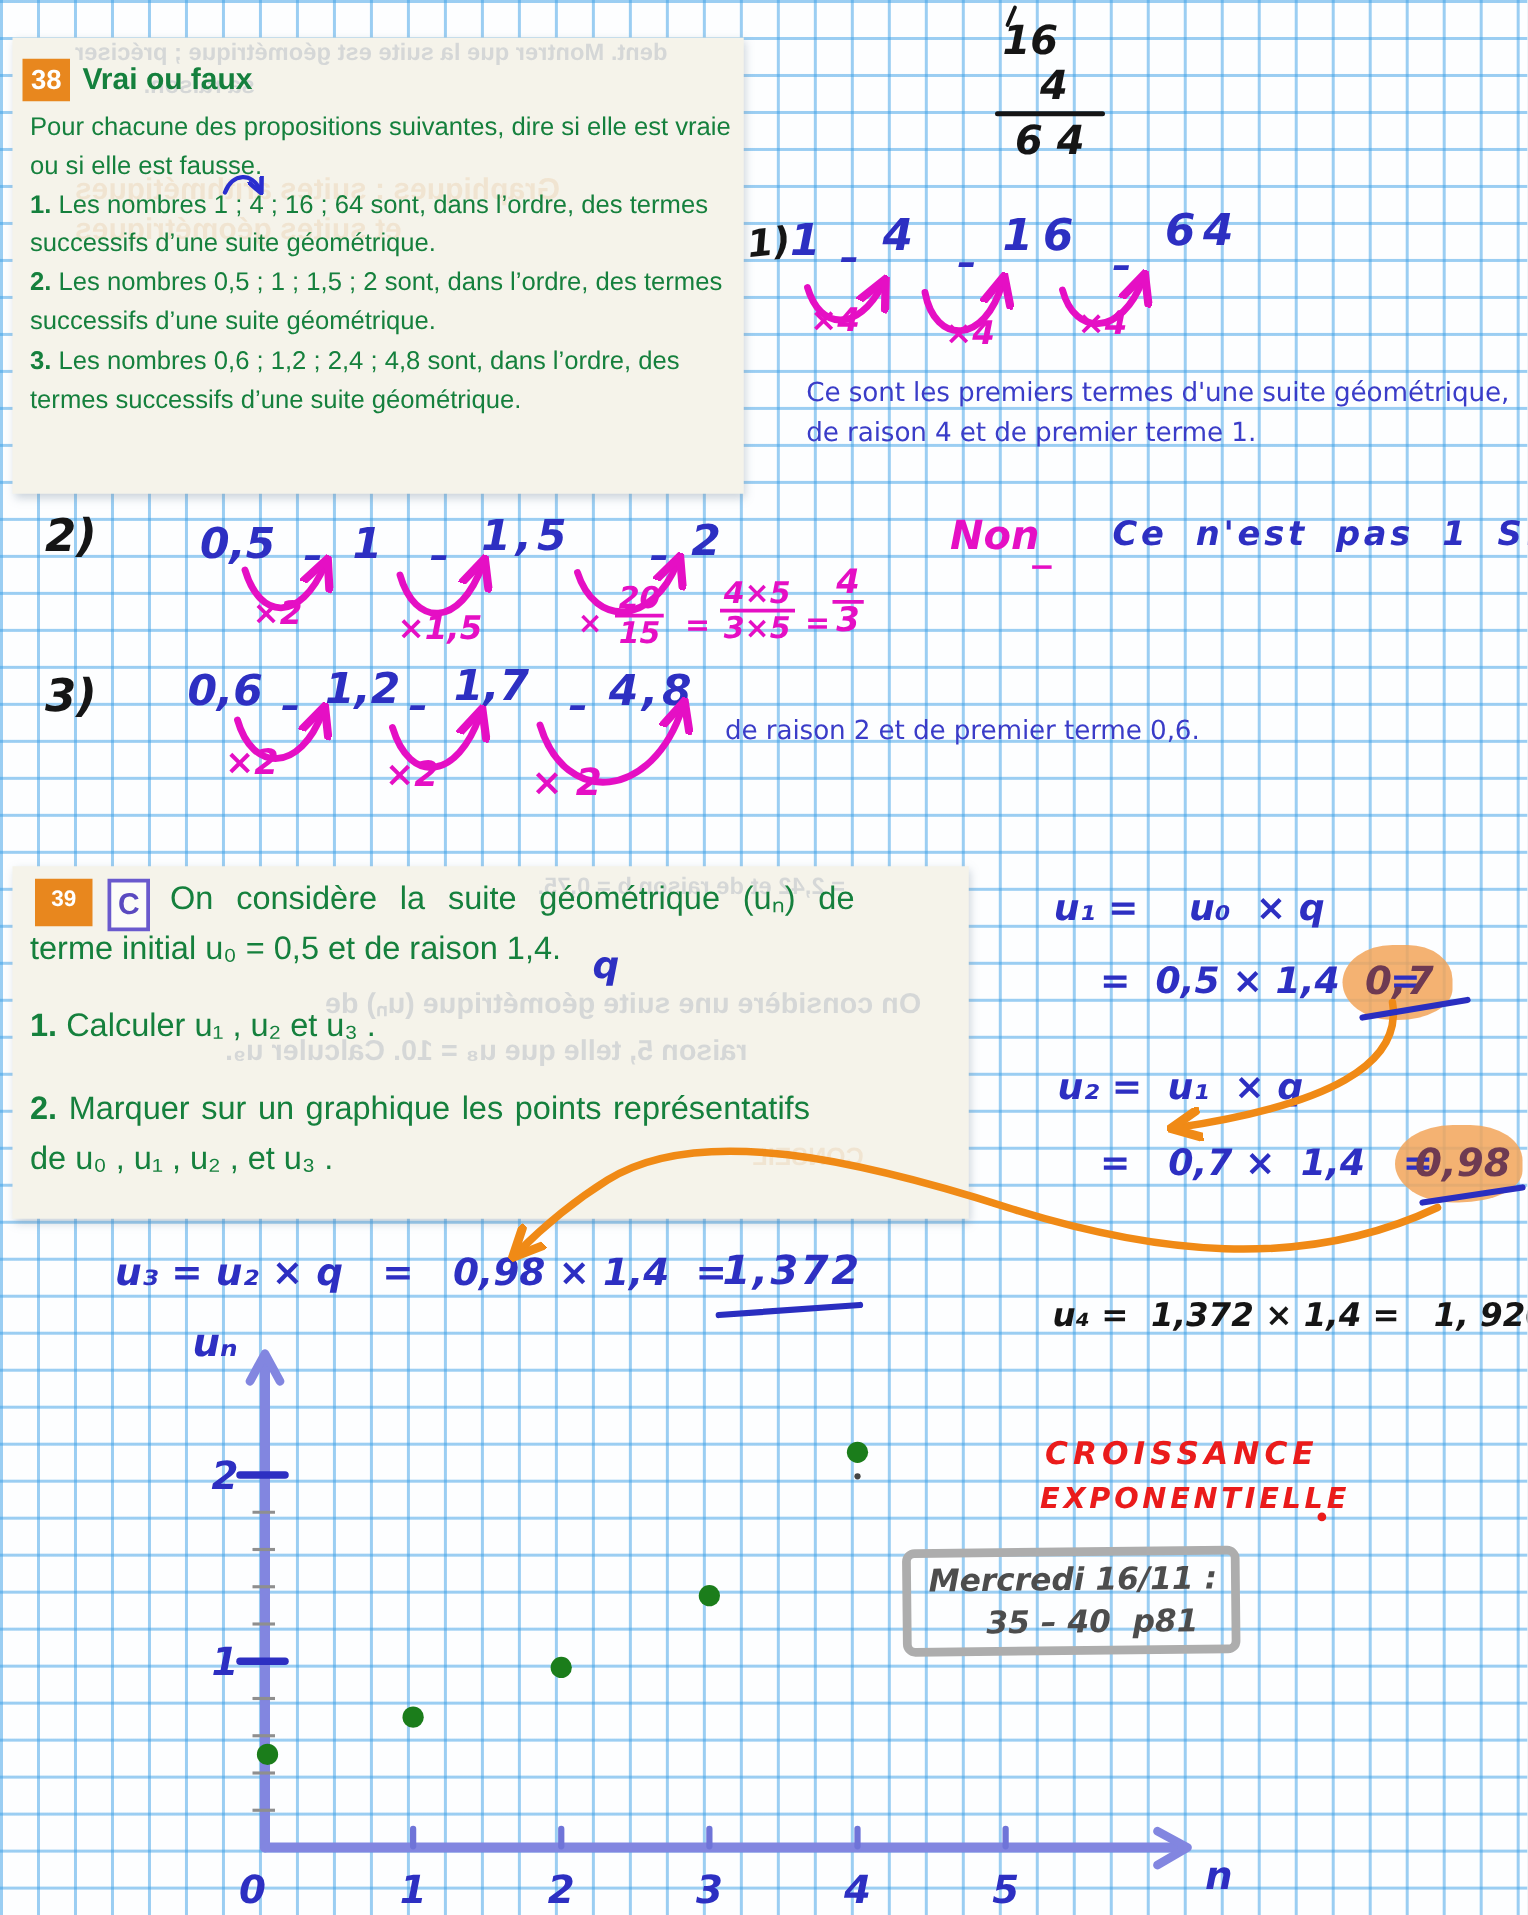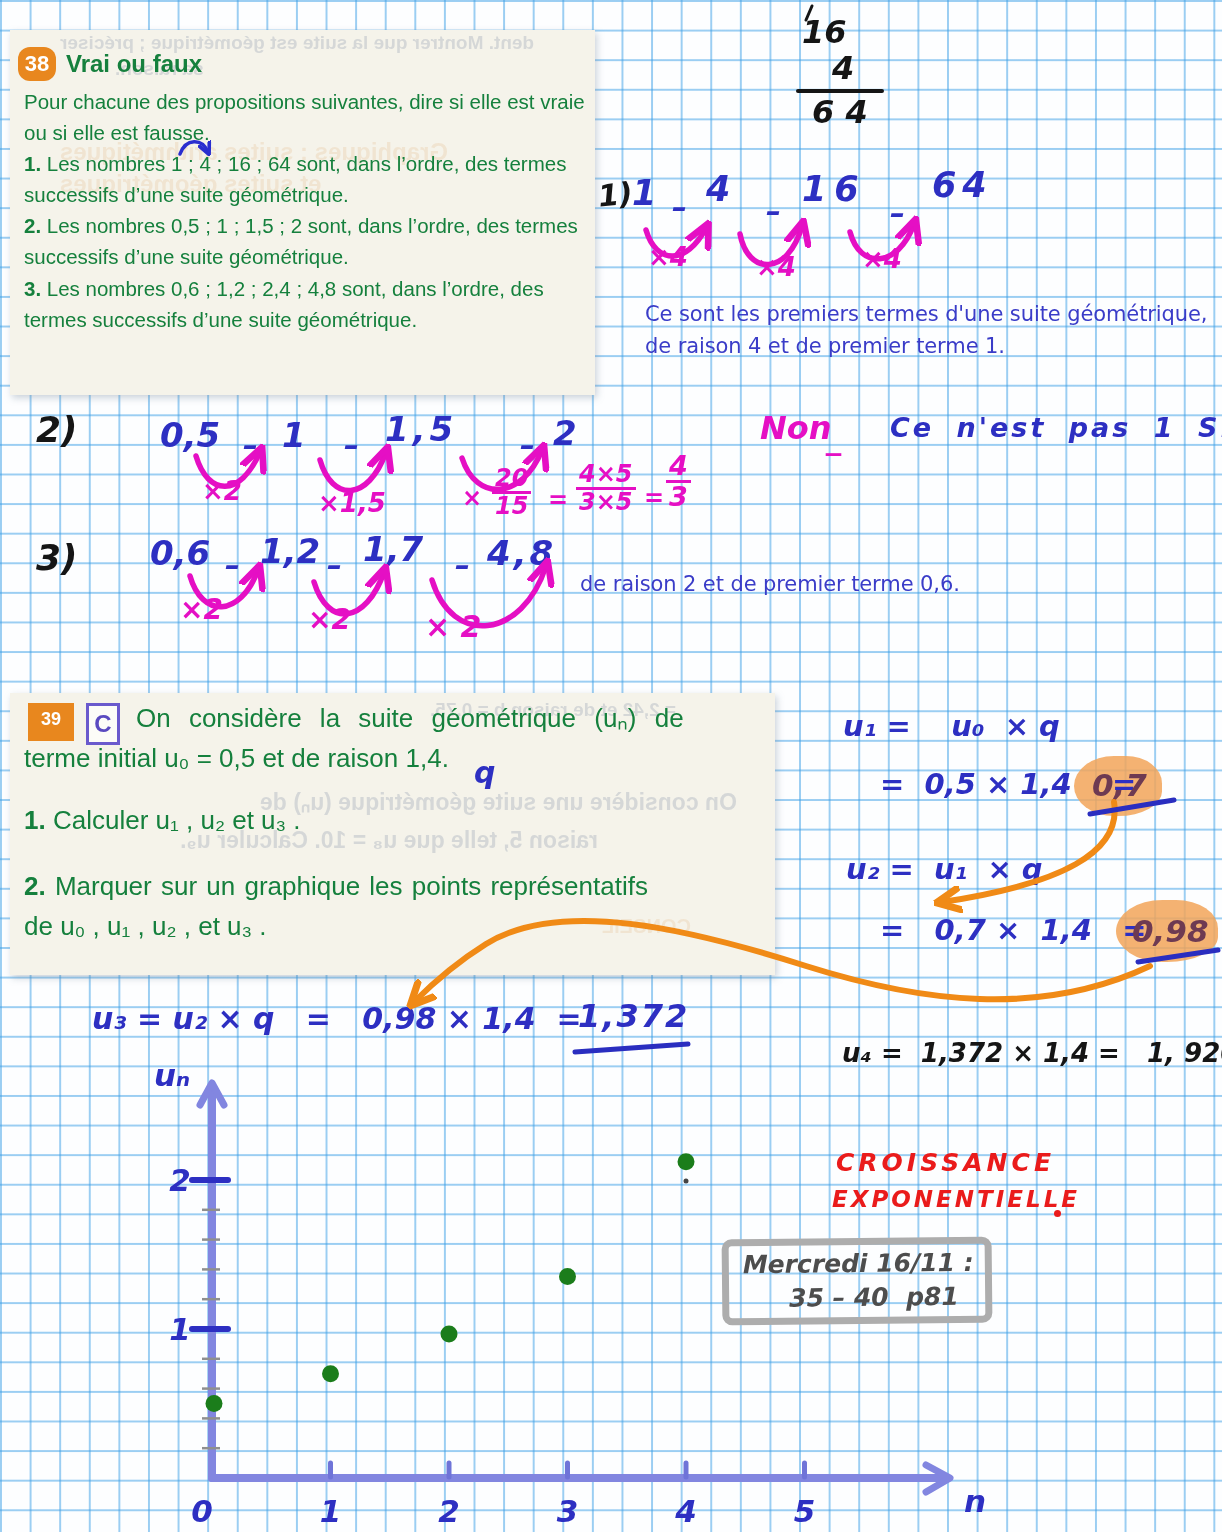--- a/index.html
+++ b/index.html
@@ -45,21 +45,21 @@
 </head>
 <body>
 
 <div id="page">
 
   <div class="paper" style="left:10px;top:30px;width:585px;height:365px;">
     <span class="bleed" style="left:50px;top:2px;font-size:19px;">dent. Montrer que la suite est géométrique ; préciser</span>
     <span class="bleed" style="left:105px;top:28px;font-size:19px;">sa raison.</span>
     <span class="bleed bleedO" style="left:50px;top:108px;font-size:24px;">Graphiques : suites arithmétiques</span>
     <span class="bleed bleedO" style="left:50px;top:140px;font-size:24px;">et suites géométriques</span>
-    <span class="badge" style="left:8px;top:17px;width:38px;height:30px;font-size:22px;padding-top:4px;border-radius:12px;">38</span>
+    <span class="badge" style="left:8px;top:17px;width:38px;height:30px;font-size:22px;padding-top:4px;">38</span>
     <b class="print" style="left:56px;top:20px;font-size:24px;">Vrai ou faux</b>
     <p class="print" style="left:14px;top:56px;width:565px;font-size:20.5px;line-height:31px;"><span>Pour chacune des propositions suivantes, dire si elle est vraie ou si elle est fausse.</span></p>
     <p class="print" style="left:14px;top:118px;width:565px;font-size:20.5px;line-height:31px;"><b>1.</b> <span>Les nombres 1 ; 4 ; 16 ; 64 sont, dans l’ordre, des termes successifs d’une suite géométrique.</span></p>
     <p class="print" style="left:14px;top:180px;width:565px;font-size:20.5px;line-height:31px;"><b>2.</b> <span>Les nombres 0,5 ; 1 ; 1,5 ; 2 sont, dans l’ordre, des termes successifs d’une suite géométrique.</span></p>
     <p class="print" style="left:14px;top:243px;width:565px;font-size:20.5px;line-height:31px;"><b>3.</b> <span>Les nombres 0,6 ; 1,2 ; 2,4 ; 4,8 sont, dans l’ordre, des termes successifs d’une suite géométrique.</span></p>
   </div>
 
   <span class="hand hk" style="left:802px;top:16px;font-size:32px;">16</span>
   <span class="hand hk" style="left:832px;top:52px;font-size:32px;">4</span>
   <span class="hand hk" style="left:812px;top:96px;font-size:32px;">6 4</span>

